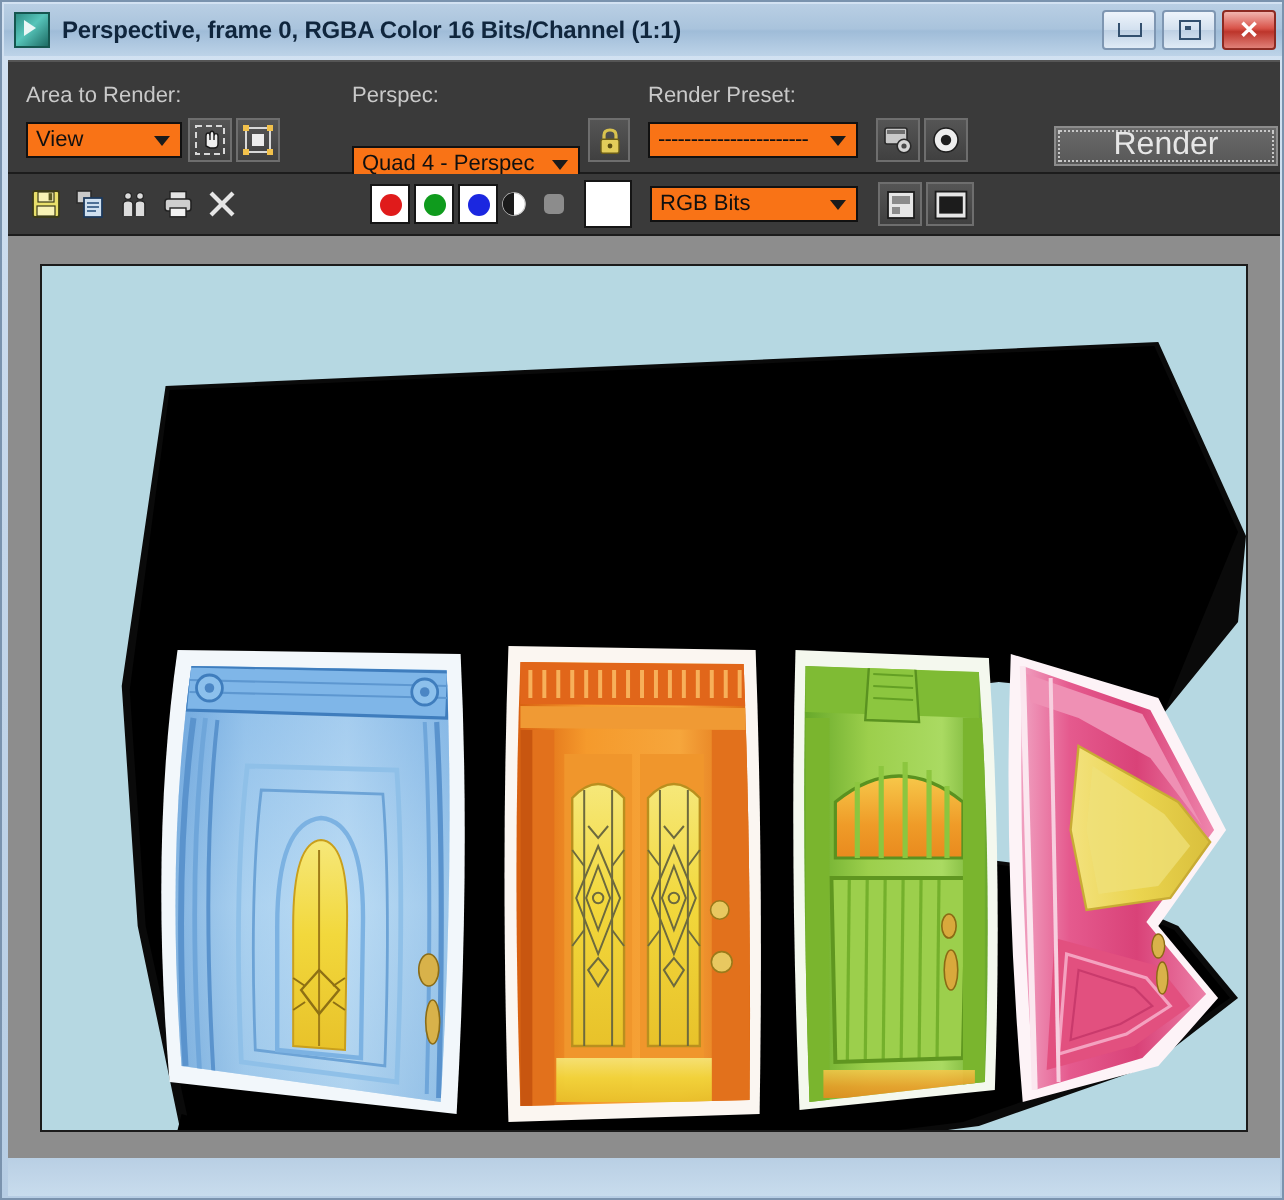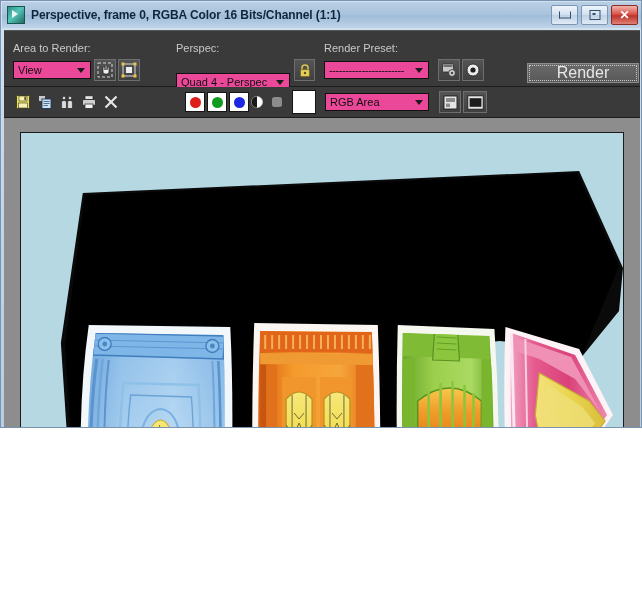--- a/index.html
+++ b/index.html
@@ -11,21 +11,21 @@
     width: 642px;
     height: 600px;
     overflow: hidden;
     font-family: "Liberation Sans", sans-serif;
     font-size: 11px;
   }
 
   .window {
     position: relative;
     width: 642px;
-    height: 428px;
+    height: 600px;
     box-sizing: border-box;
     background: linear-gradient(to bottom, #d3e2f2 0%, #c3d6ea 45%, #b6cde4 100%);
     border: 1px solid #7a93ae;
     overflow: hidden;
   }
 
   
   .titlebar {
     position: absolute;
     left: 1px; top: 1px;
@@ -107,21 +107,21 @@
   .lbl {
     position: absolute;
     color: #c9c9c9;
     font-size: 11px;
     white-space: nowrap;
   }
 
   .combo {
     position: absolute;
     height: 18px;
-    background: #ec4899;
+    background: #f97316;
     border: 1px solid #111;
     box-sizing: border-box;
     display: flex;
     align-items: center;
     padding-left: 4px;
     font-size: 11px;
     color: #101010;
     white-space: nowrap;
     overflow: hidden;
   }
@@ -364,21 +364,21 @@
 
     <div class="iconbtn" style="left:264px; top:5px; width:18px;">
       <svg width="12" height="12" viewBox="0 0 12 12">
         <rect x="1" y="1" width="10" height="10" rx="2.5" fill="#8c8c8c"></rect>
       </svg>
     </div>
 
     <div style="position:absolute; left:288px; top:3px; width:24px; height:24px; background:#ffffff; border:1px solid #151515; box-sizing:border-box;"></div>
 
     <div class="combo" style="left:321px; top:6px; width:104px;">
-      <span>RGB Area</span>
+      <span>RGB Bits</span>
       <span class="arrow"></span>
     </div>
 
     <div class="tbtn" style="left:435px; top:4px; width:22px; height:22px;">
       <svg width="15" height="15" viewBox="0 0 15 15">
         <rect x="1" y="1" width="13" height="13" fill="#e6e6e6" stroke="#1c1c1c" stroke-width="0.9"></rect>
         <rect x="3" y="3" width="9" height="4" fill="#8b8b8b"></rect>
         <rect x="3" y="8.5" width="4" height="3.5" fill="#8b8b8b"></rect>
       </svg>
     </div>

